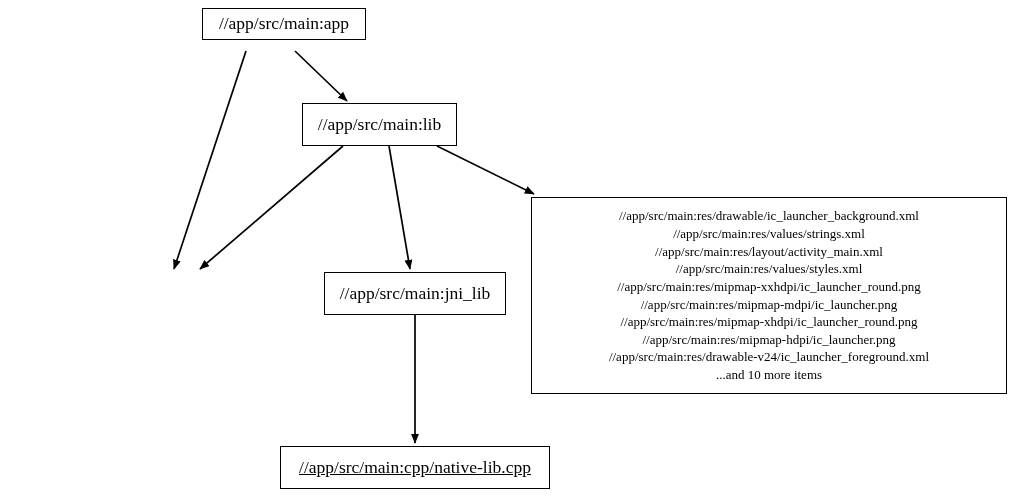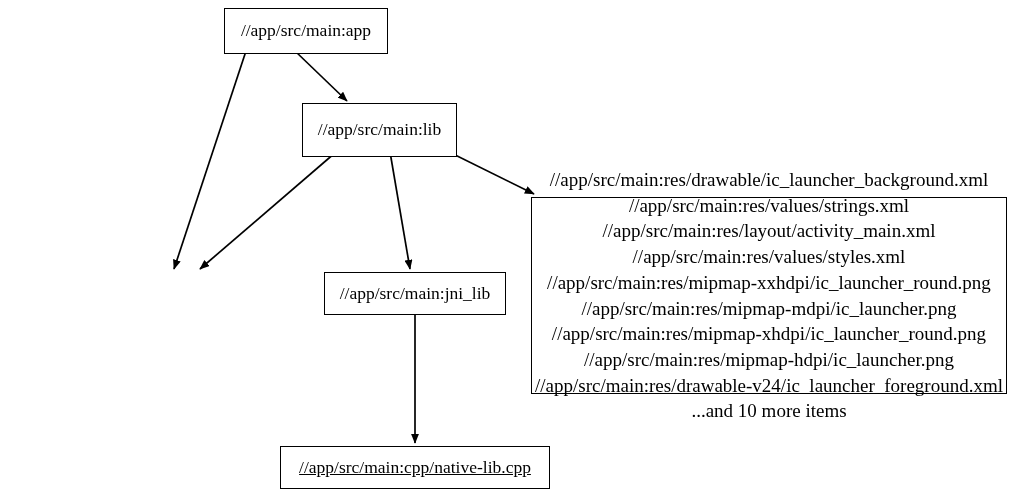--- a/index.html
+++ b/index.html
@@ -37,26 +37,26 @@
     text-align: center;
     line-height: 1.0;
     white-space: pre;
   }
   .node-label {
     display: block;
     white-space: pre;
     text-align: center;
   }
   
-  #node-app        { left: 202px; top: 8px;   width: 164px; height: 46px;  font-size: 17.5px; margin-left: 22px; }
-  #node-lib        { left: 302px; top: 103px; width: 155px; height: 54px;  font-size: 17.5px; }
+  #node-app        { left: 202px; top: 8px;   width: 164px; height: 32px;  font-size: 17.5px; }
+  #node-lib        { left: 302px; top: 103px; width: 155px; height: 43px;  font-size: 17.5px; }
   #node-manifest   { left: 3px;   top: 272px; width: 304px; height: 43px;  font-size: 17.5px; }
   #node-jnilib     { left: 324px; top: 272px; width: 182px; height: 43px;  font-size: 17.5px; }
   #node-nativelib  { left: 280px; top: 446px; width: 270px; height: 43px;  font-size: 17.5px; text-decoration: underline; }
-  #node-resources  { left: 531px; top: 197px; width: 476px; height: 197px; font-size: 19px; }
+  #node-resources  { left: 531px; top: 197px; width: 476px; height: 197px; font-size: 13px; }
   #node-resources .node-label { line-height: 1.355; }
 </style>
 </head>
 <body>
 
 <div id="graph-canvas">
 
   <svg id="edge-layer" viewBox="0 0 1018 496" width="1018" height="496">
     <defs>
       <marker id="arrowhead" markerWidth="10" markerHeight="8" refX="9.2" refY="4" orient="auto" markerUnits="userSpaceOnUse">

